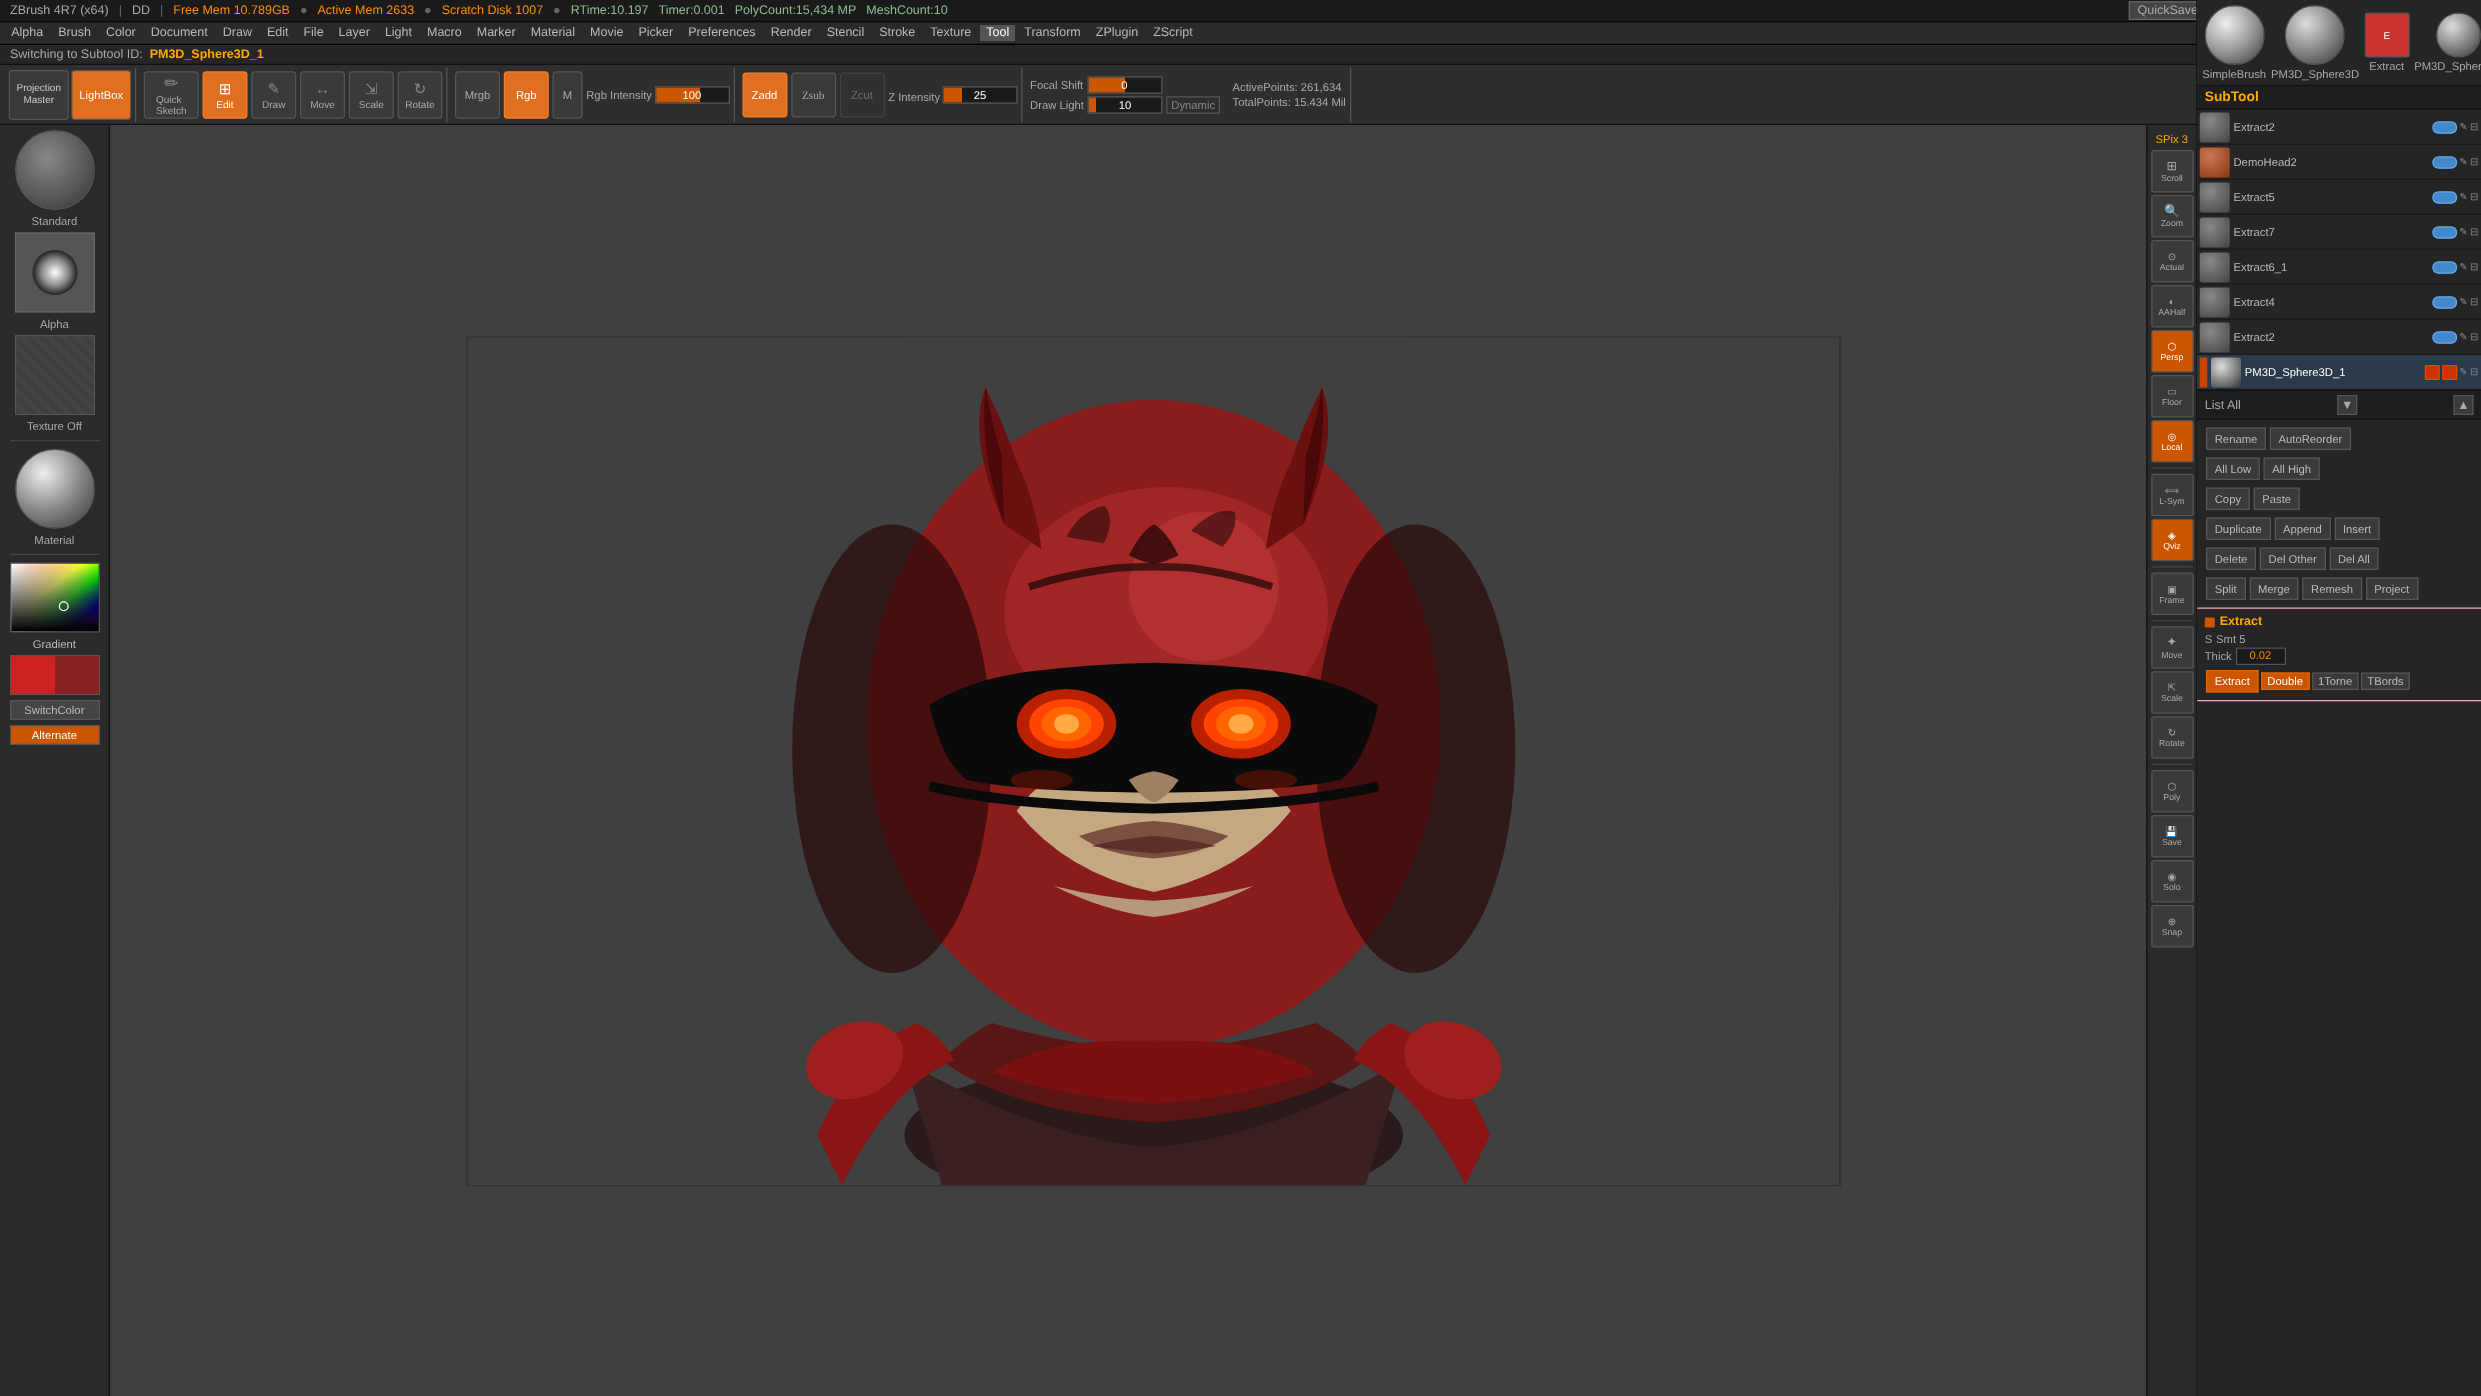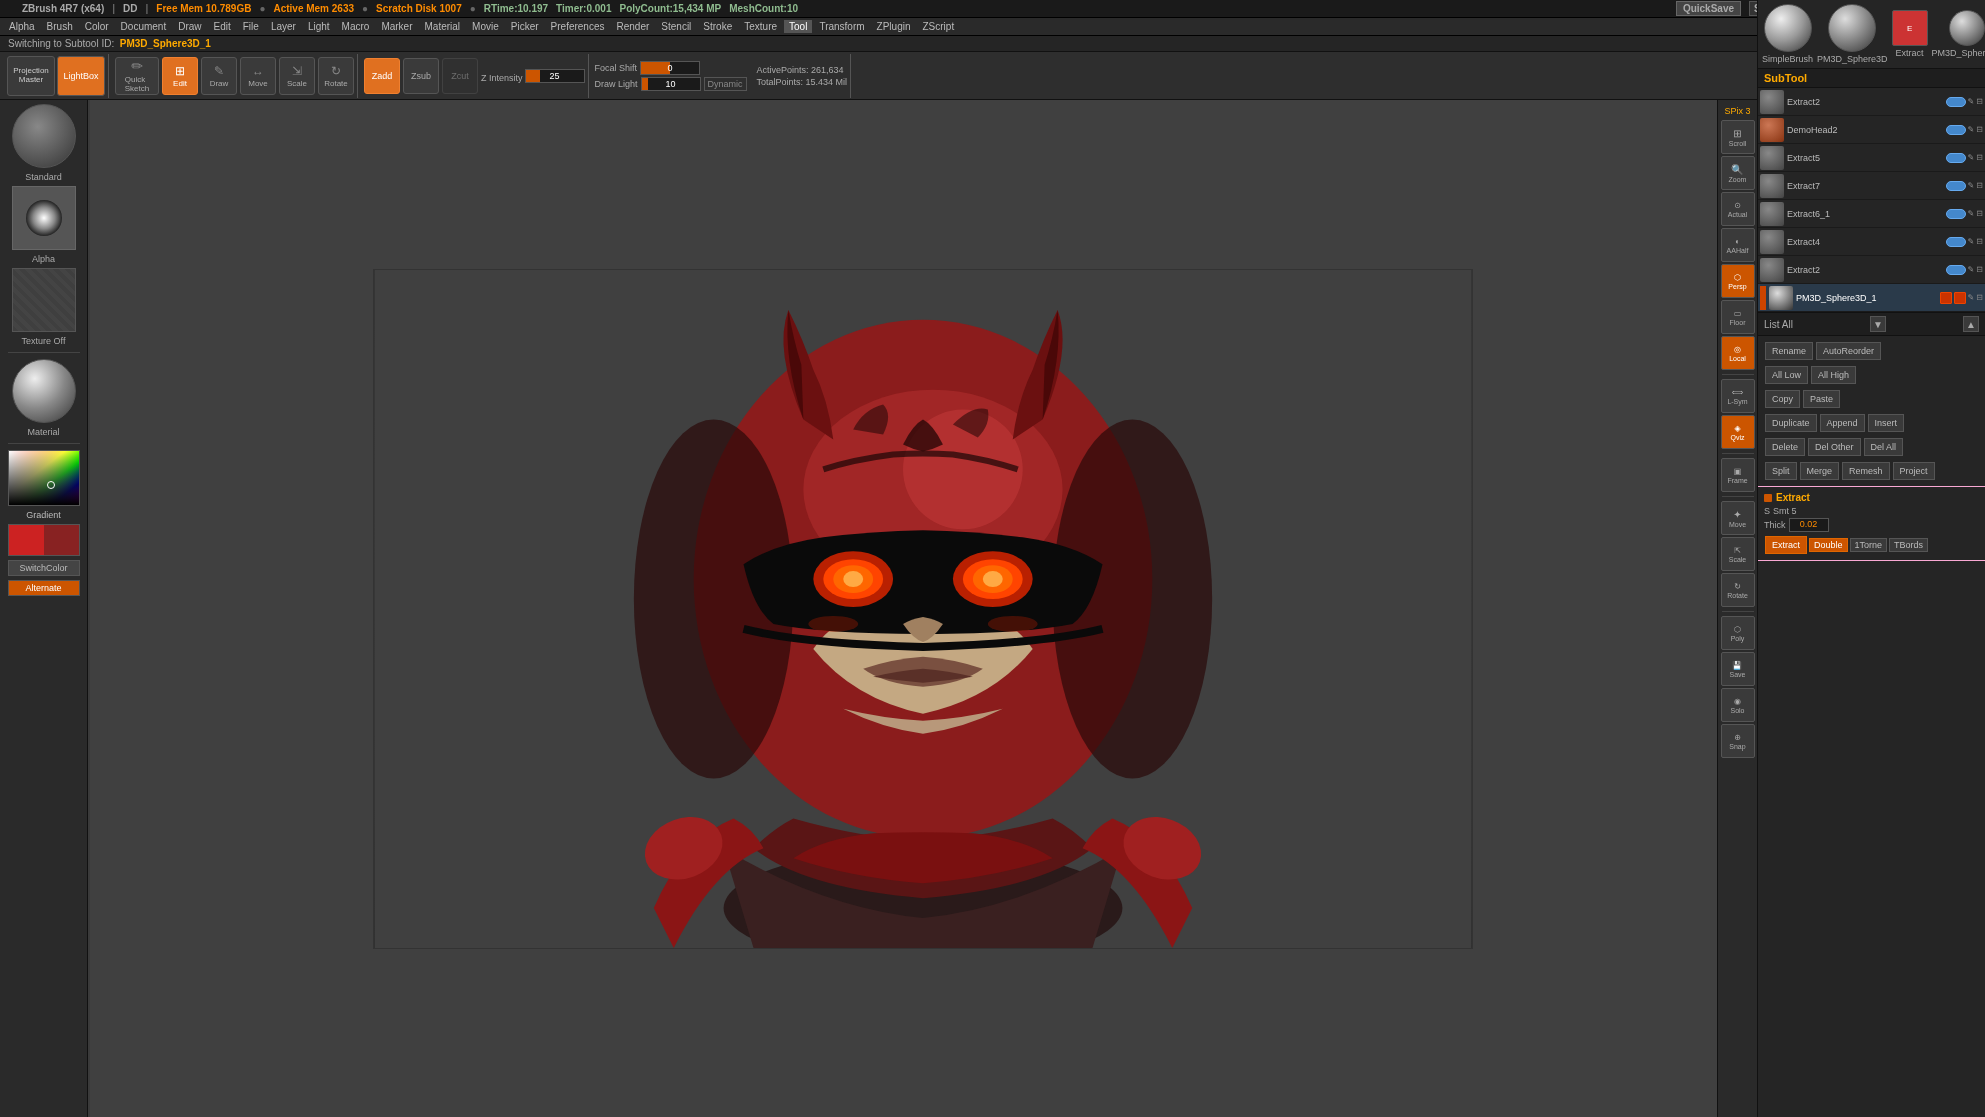--- a/index.html
+++ b/index.html
@@ -14,24 +14,23 @@
       position: relative;
     }
 
     
     #top-bar {
       width: 100%;
       height: 18px;
       background: #1a1a1a;
       display: flex;
       align-items: center;
-      padding: 0 22px;
+      padding: 0 8px;
       gap: 8px;
       border-bottom: 1px solid #000;
-      font-weight: bold;
     }
     .top-bar-text {
       color: #aaa;
       font-size: 10px;
       white-space: nowrap;
     }
     .top-bar-highlight { color: #ff8c00; }
     .top-bar-green { color: #8fbc8f; }
 
     
@@ -581,26 +580,45 @@
     <div class="tool-btn" style="width:36px;">
       <div style="font-size:12px; color:#888">⇲</div>
       <div style="font-size:8px; color:#aaa">Scale</div>
     </div>
     <div class="tool-btn" style="width:36px;">
       <div style="font-size:12px; color:#888">↻</div>
       <div style="font-size:8px; color:#aaa">Rotate</div>
     </div>
   </div>
 
+  <div class="toolbar-section" style="gap:3px">
+    <div class="tool-btn" style="width:36px;">
+      <div style="font-size:9px; color:#aaa">Mrgb</div>
+    </div>
+    <div class="tool-btn tool-btn-active" style="width:36px;">
+      <div style="font-size:9px">Rgb</div>
+    </div>
+    <div class="tool-btn" style="width:24px;">
+      <div style="font-size:9px; color:#aaa">M</div>
+    </div>
+    <div style="display:flex;flex-direction:column;gap:2px">
+      <div style="display:flex;align-items:center;gap:2px">
+        <span style="font-size:9px;color:#aaa">Rgb Intensity</span>
+        <div class="toolbar-slider">
+          <span class="slider-label">100</span>
+        </div>
+      </div>
+    </div>
+  </div>
 
   <div class="toolbar-section" style="gap:3px">
     <div class="tool-btn tool-btn-active" style="width:36px; height:36px;">
       <div style="font-size:9px">Zadd</div>
     </div>
-    <div class="tool-btn" style="width:36px; height:36px;">
+    <div class="tool-btn" style="width:36px; height:36px;font-family:Liberation Serif, serif;">
       <div style="font-size:9px; color:#aaa">Zsub</div>
     </div>
     <div class="tool-btn" style="width:36px; height:36px; background:#333; opacity:0.5;">
       <div style="font-size:9px; color:#aaa">Zcut</div>
     </div>
     <div style="display:flex;flex-direction:column;gap:2px">
       <div style="display:flex;align-items:flex-end;gap:2px">
         <span style="font-size:9px;color:#aaa">Z Intensity</span>
         <div class="toolbar-slider" style="background:linear-gradient(to right,#cc5500 25%,#1a1a1a 25%)">
           <span class="slider-label">25</span>

